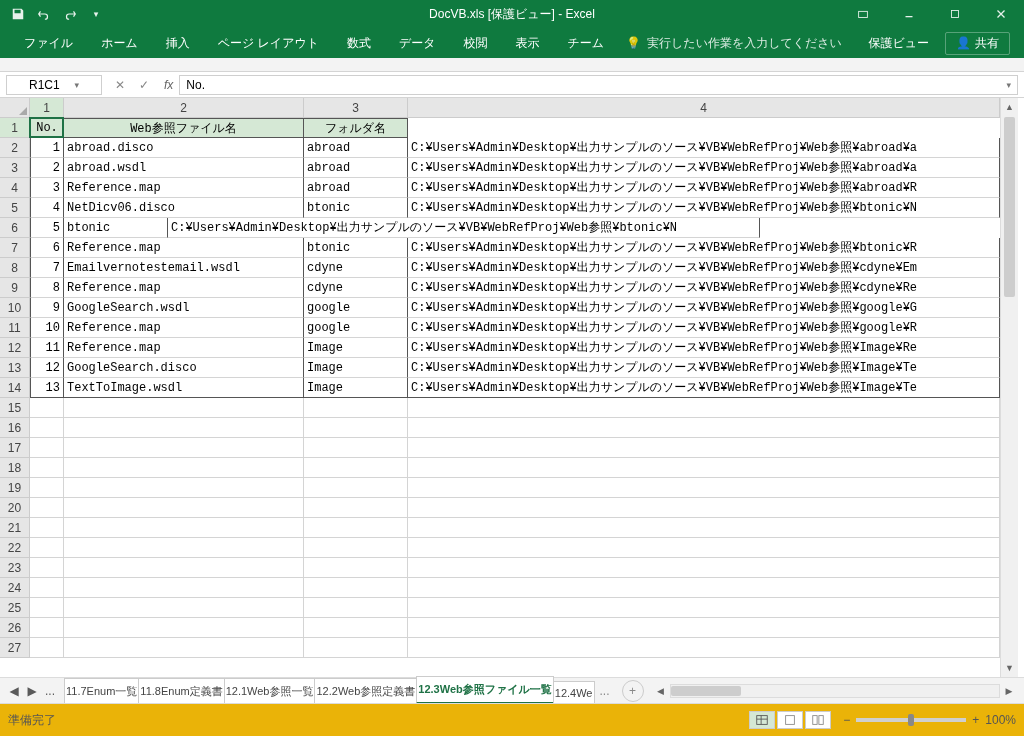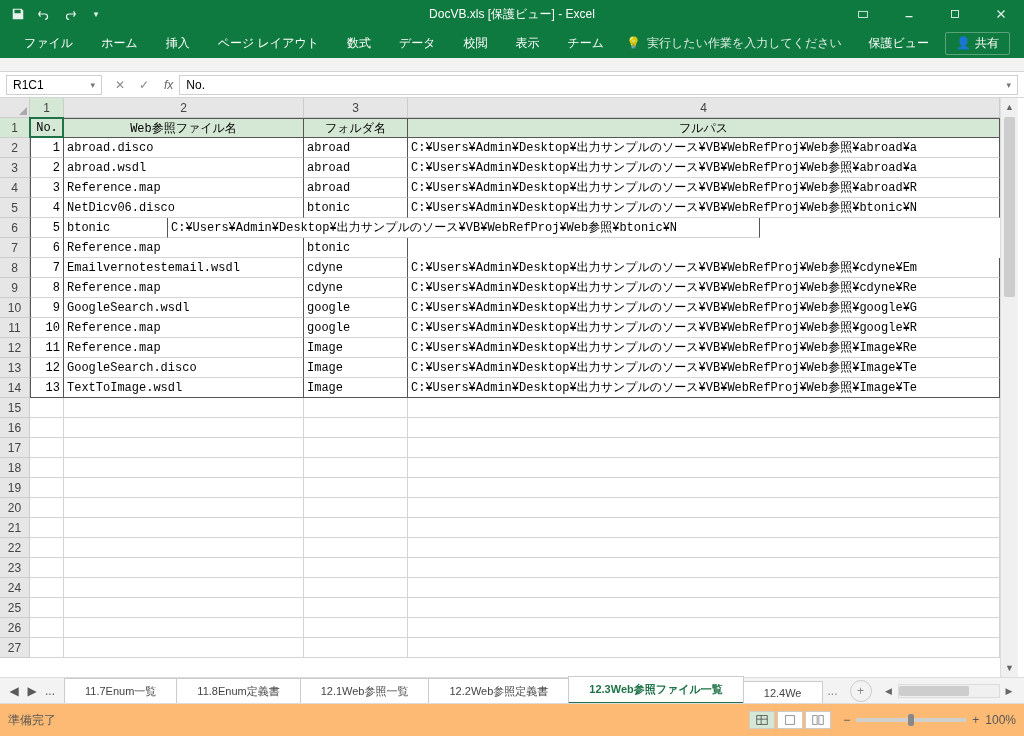--- a/index.html
+++ b/index.html
@@ -10,21 +10,21 @@
 .title-center{position:absolute;left:50%;transform:translateX(-50%);white-space:nowrap}
 .winctrl{margin-left:auto;display:flex}
 .winctrl .wc{width:46px;height:28px;display:flex;align-items:center;justify-content:center;opacity:.9}
 .ribbon-tabs{background:#0f7a3f;height:30px;display:flex;align-items:center;color:#fff;padding-left:10px;}
 .ribbon-tabs .tab{padding:0 14px;height:30px;display:flex;align-items:center;cursor:pointer}
 .ribbon-tabs .tellme{margin-left:8px;display:flex;align-items:center;gap:6px;opacity:.85}
 .ribbon-right{margin-left:auto;display:flex;align-items:center;gap:16px;padding-right:14px}
 .share-btn{border:1px solid rgba(255,255,255,.3);padding:2px 10px;border-radius:2px;display:flex;align-items:center;gap:4px}
 .ribbon-body{background:#f3f3f3;height:14px;border-bottom:1px solid #d4d4d4}
 .fbar{display:flex;align-items:center;height:26px;border-bottom:1px solid #d4d4d4;background:#fff}
-.namebox{width:96px;border:1px solid #cfcfcf;margin:2px 4px 2px 6px;height:20px;display:flex;align-items:center;padding:0 6px;background:#fff}
+.namebox{width:96px;border:1px solid #cfcfcf;margin:2px 4px 2px 6px;height:20px;display:flex;align-items:center;padding:0 22px;background:#fff}
 .namebox .dd{margin-left:auto;color:#777;font-size:9px}
 .fbar .fx-btns{display:flex;gap:4px;margin:0 4px;color:#888}
 .fbar .fx-btns span{width:20px;text-align:center}
 .fbar .fx-label{font-style:italic;color:#666;margin:0 6px}
 .formula-input{flex:1;border:1px solid #cfcfcf;height:20px;margin:2px 6px 2px 0;padding:0 6px;display:flex;align-items:center;background:#fff}
 .formula-input .dd{margin-left:auto;color:#777;font-size:9px}
 .grid-wrap{flex:1;display:flex;overflow:hidden;position:relative}
 .corner{width:30px;height:20px;background:#e6e6e6;border-right:1px solid #ccc;border-bottom:1px solid #ccc;position:relative}
 .corner::after{content:"";position:absolute;right:2px;bottom:2px;border-left:8px solid transparent;border-bottom:8px solid #a9a9a9}
 .colheads{display:flex;height:20px;background:#e6e6e6}
@@ -47,28 +47,28 @@
 .cell.c3{width:104px}
 .cell.c4{width:592px}
 .active-cell{position:absolute;border:2px solid #1f7246;pointer-events:none}
 .vscroll{width:18px;background:#f0f0f0;border-left:1px solid #dcdcdc;display:flex;flex-direction:column}
 .vscroll .arrow{height:18px;display:flex;align-items:center;justify-content:center;color:#666;font-size:9px}
 .vscroll .thumb{background:#cdcdcd;margin:1px 3px;border-radius:2px;height:180px}
 .sheetbar{height:26px;background:#f3f3f3;border-top:1px solid #dcdcdc;display:flex;align-items:center}
 .sheetbar .nav{display:flex;gap:2px;padding:0 6px;color:#5a5a5a}
 .sheetbar .nav span{width:16px;text-align:center}
 .sheet-tabs{display:flex;align-items:flex-end;height:26px}
-.stab{padding:5px 20px;border:1px solid #ccc;border-bottom:none;background:#fff;margin-right:-1px;color:#444;white-space:nowrap;font-size:11px}
+.stab{padding:5px 1px;border:1px solid #ccc;border-bottom:none;background:#fff;margin-right:-1px;color:#444;white-space:nowrap;font-size:11px}
 .stab.active{background:#fff;border-bottom:2px solid #1f7246;font-weight:700;color:#1f7246}
 .sheetbar .plus{width:22px;height:22px;border:1px solid #ccc;border-radius:11px;display:flex;align-items:center;justify-content:center;margin-left:6px;color:#888}
 .hscroll{flex:1;display:flex;align-items:center;margin-left:8px;margin-right:6px}
 .hscroll .arrow{width:18px;text-align:center;color:#666;font-size:9px}
 .hscroll .track{flex:1;height:14px;background:#f0f0f0;border:1px solid #dcdcdc;position:relative}
 .hscroll .thumb{position:absolute;left:0;width:70px;top:1px;bottom:1px;background:#cdcdcd;border-radius:2px}
-.statusbar{height:24px;background:#fdba74;border-top:1px solid #dcdcdc;display:flex;align-items:center;padding:16px 8px;color:#555;font-size:11px}
+.statusbar{height:24px;background:#eab308;border-top:1px solid #dcdcdc;display:flex;align-items:center;padding:16px 8px;color:#555;font-size:11px}
 .statusbar .views{margin-left:auto;display:flex;gap:2px}
 .statusbar .vbtn{width:26px;height:18px;border:1px solid #ccc;display:flex;align-items:center;justify-content:center;background:#fff}
 .statusbar .vbtn.active{background:#d5e8d5}
 .zoom{display:flex;align-items:center;gap:6px;margin-left:12px}
 .zoom .slider{width:110px;height:4px;background:#cfcfcf;position:relative}
 .zoom .slider::after{content:"";position:absolute;left:50%;top:-4px;width:6px;height:12px;background:#888;border-radius:2px;transform:translateX(-50%)}
 .left-col{display:flex;flex-direction:column}
 .top-row{display:flex}
 svg{width:14px;height:14px}
 </style>
@@ -201,21 +201,20 @@
           <div class="rh">25</div>
           <div class="rh">26</div>
           <div class="rh">27</div>
         </div>
       <div class="cells" id="cells">
 
       <div class="row">
             <div class="cell hdr c1">No.</div>
             <div class="cell hdr c2">Web参照ファイル名</div>
             <div class="cell hdr c3">フォルダ名</div>
-            <div class="cell hdr c4">フルパス</div>
           </div>
           <div class="row firstdata">
             <div class="cell data c1 num">1</div>
             <div class="cell data c2">abroad.disco</div>
             <div class="cell data c3">abroad</div>
             <div class="cell data c4">C:¥Users¥Admin¥Desktop¥出力サンプルのソース¥VB¥WebRefProj¥Web参照¥abroad¥a</div>
           </div>
           <div class="row firstdata">
             <div class="cell data c1 num">2</div>
             <div class="cell data c2">abroad.wsdl</div>
@@ -236,20 +235,21 @@
           </div>
           <div class="row firstdata">
             <div class="cell data c1 num">5</div>
             <div class="cell data c3">btonic</div>
             <div class="cell data c4">C:¥Users¥Admin¥Desktop¥出力サンプルのソース¥VB¥WebRefProj¥Web参照¥btonic¥N</div>
           </div>
           <div class="row firstdata">
             <div class="cell data c1 num">6</div>
             <div class="cell data c2">Reference.map</div>
             <div class="cell data c3">btonic</div>
+            <div class="cell data c4">C:¥Users¥Admin¥Desktop¥出力サンプルのソース¥VB¥WebRefProj¥Web参照¥btonic¥R</div>
           </div>
           <div class="row firstdata">
             <div class="cell data c1 num">7</div>
             <div class="cell data c2">Emailvernotestemail.wsdl</div>
             <div class="cell data c3">cdyne</div>
             <div class="cell data c4">C:¥Users¥Admin¥Desktop¥出力サンプルのソース¥VB¥WebRefProj¥Web参照¥cdyne¥Em</div>
           </div>
           <div class="row firstdata">
             <div class="cell data c1 num">8</div>
             <div class="cell data c2">Reference.map</div>

